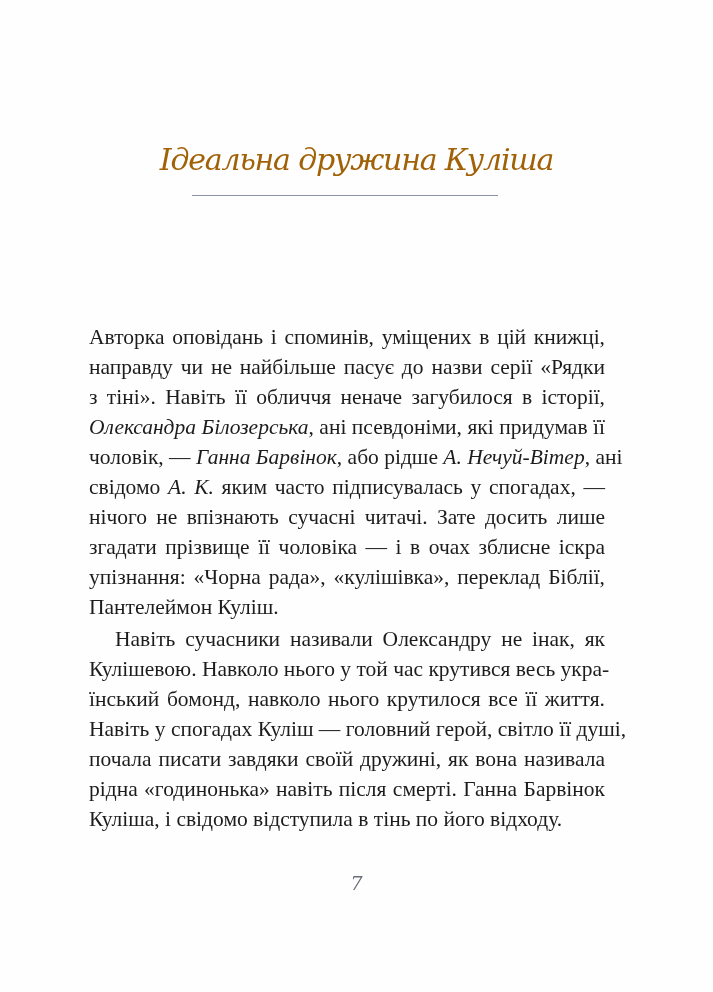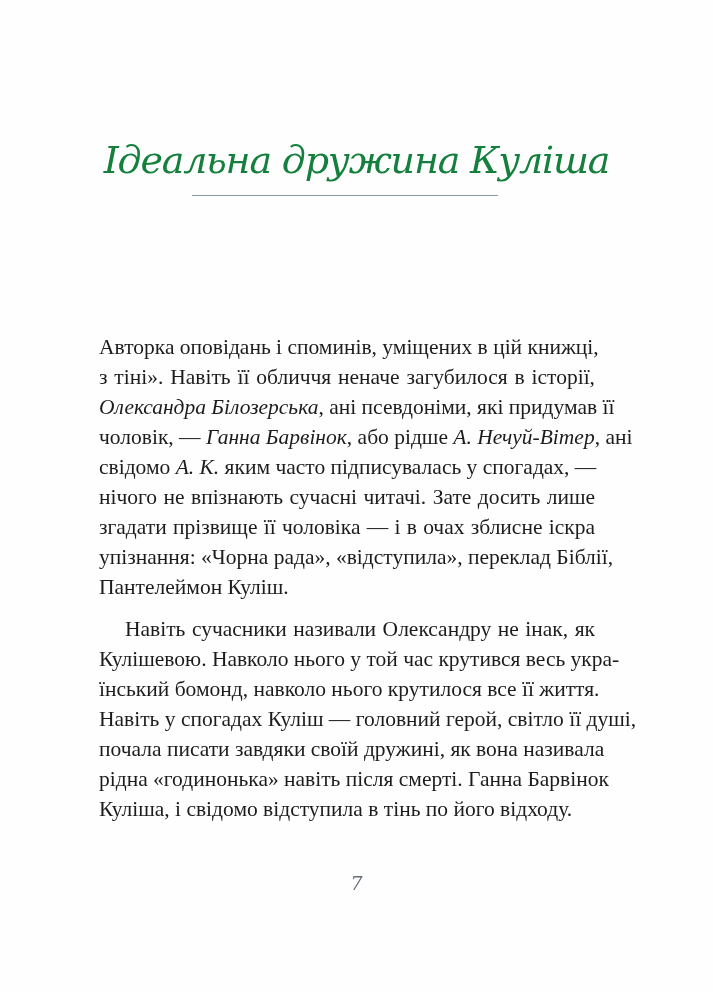--- a/index.html
+++ b/index.html
@@ -21,23 +21,23 @@
       background: #fefefe;
     }
     .chapter-title {
       position: absolute;
       left: 0;
       width: 713px;
       top: 135px;
       text-align: center;
       font-family: "DejaVu Serif", serif;
       font-style: italic;
-      font-size: 38px;
+      font-size: 30px;
       letter-spacing: -1.2px;
-      color: #15803d;
+      color: #a16207;
       line-height: 50px;
       margin: 0;
       font-weight: normal;
     }
     .title-rule {
       position: absolute;
       left: 192px;
       top: 195px;
       width: 306px;
       height: 0;
@@ -48,21 +48,21 @@
       left: 87px;
       top: 320px;
       width: 520px;
       font-family: "Liberation Serif", serif;
       font-size: 21.5px;
       line-height: 30px;
       color: #1c1c1c;
       text-align: justify;
     }
     .body-text p {
-      margin: 12px;
+      margin: 2px;
     }
     .body-text .line {
       display: block;
       text-align: justify;
       text-align-last: justify;
       white-space: nowrap;
       height: 30px;
     }
     .body-text .line.last {
       text-align-last: left;
@@ -87,27 +87,28 @@
 </head>
 <body>
 
 <div class="page">
   <h1 class="chapter-title">Ідеальна дружина Куліша</h1>
   <div class="title-rule"></div>
 
   <div class="body-text" id="body-text">
       <p>
         <span class="line"><span>Авторка оповідань і споминів, уміщених в цій книжці,</span></span>
+        <span class="line"><span>направду чи не найбільше пасує до назви серії «Рядки</span></span>
         <span class="line"><span>з тіні». Навіть її обличчя неначе загубилося в історії,</span></span>
         <span class="line"><em>Олександра Білозерська</em><span>, ані псевдоніми, які придумав її</span></span>
         <span class="line"><span>чоловік, — </span><em>Ганна Барвінок</em><span>, або рідше </span><em>А. Нечуй-Вітер</em><span>, ані</span></span>
         <span class="line"><span>свідомо </span><em>А. К.</em><span> яким часто підписувалась у спогадах, —</span></span>
         <span class="line"><span>нічого не впізнають сучасні читачі. Зате досить лише</span></span>
         <span class="line"><span>згадати прізвище її чоловіка — і в очах зблисне іскра</span></span>
-        <span class="line"><span>упізнання: «Чорна рада», «відступила», переклад Біблії,</span></span>
+        <span class="line"><span>упізнання: «Чорна рада», «кулішівка», переклад Біблії,</span></span>
         <span class="line last"><span>Пантелеймон Куліш.</span></span>
       </p>
       <p>
         <span class="line indent"><span>Навіть сучасники називали Олександру не інак, як</span></span>
         <span class="line"><span>Кулішевою. Навколо нього у той час крутився весь укра-</span></span>
         <span class="line"><span>їнський бомонд, навколо нього крутилося все її життя.</span></span>
         <span class="line"><span>Навіть у спогадах Куліш — головний герой, світло її душі,</span></span>
         <span class="line"><span>почала писати завдяки своїй дружині, як вона називала</span></span>
         <span class="line"><span>рідна «годинонька» навіть після смерті. Ганна Барвінок</span></span>
         <span class="line last"><span>Куліша, і свідомо відступила в тінь по його відходу.</span></span>

